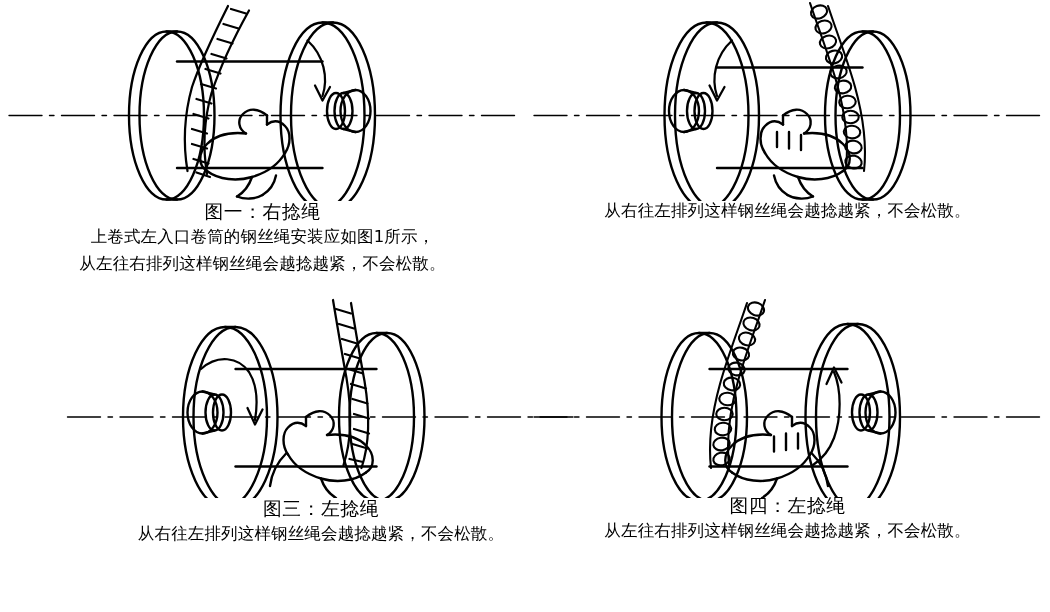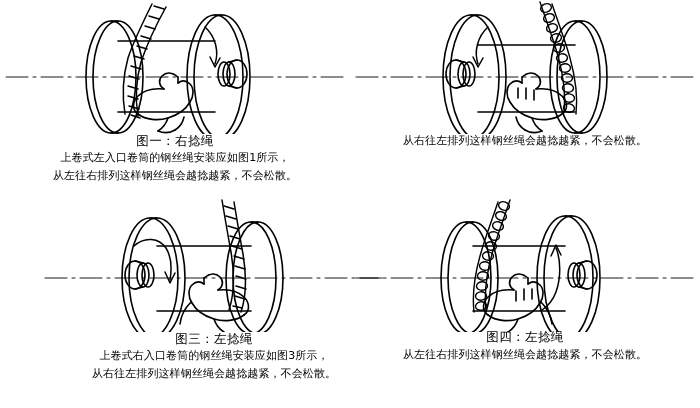--- a/index.html
+++ b/index.html
@@ -259,21 +259,20 @@
             <path d="M153 105 C149 99 149 91 153 87 C157 83 161 83 165 86"></path>
             <path d="M165 86 L165 80"></path>
             <path d="M175 121 C177 127 180 131 185 134"></path>
             <path d="M152 104 C146 110 142 118 141 126"></path>
           </g>
         </g>
       </svg>
     </div>
     <div class="caption">
       <div class="cap-title">图三：左捻绳</div>
-      <div class="cap-line indent">上卷式右入口卷筒的钢丝绳安装应如图3所示，</div>
       <div class="cap-line">从右往左排列这样钢丝绳会越捻越紧，不会松散。</div>
     </div>
   </div>
 
   <div class="panel p4">
     <div class="figure-area">
       <svg width="350" height="134" viewBox="0 0 350 134" xmlns="http://www.w3.org/2000/svg">
         <g fill="none" stroke="#000" stroke-width="1.6" stroke-linecap="round" stroke-linejoin="round">
           <g stroke-width="0.9" stroke-dasharray="22,5,3,5">
             <line x1="6" y1="80" x2="344" y2="80"></line>

